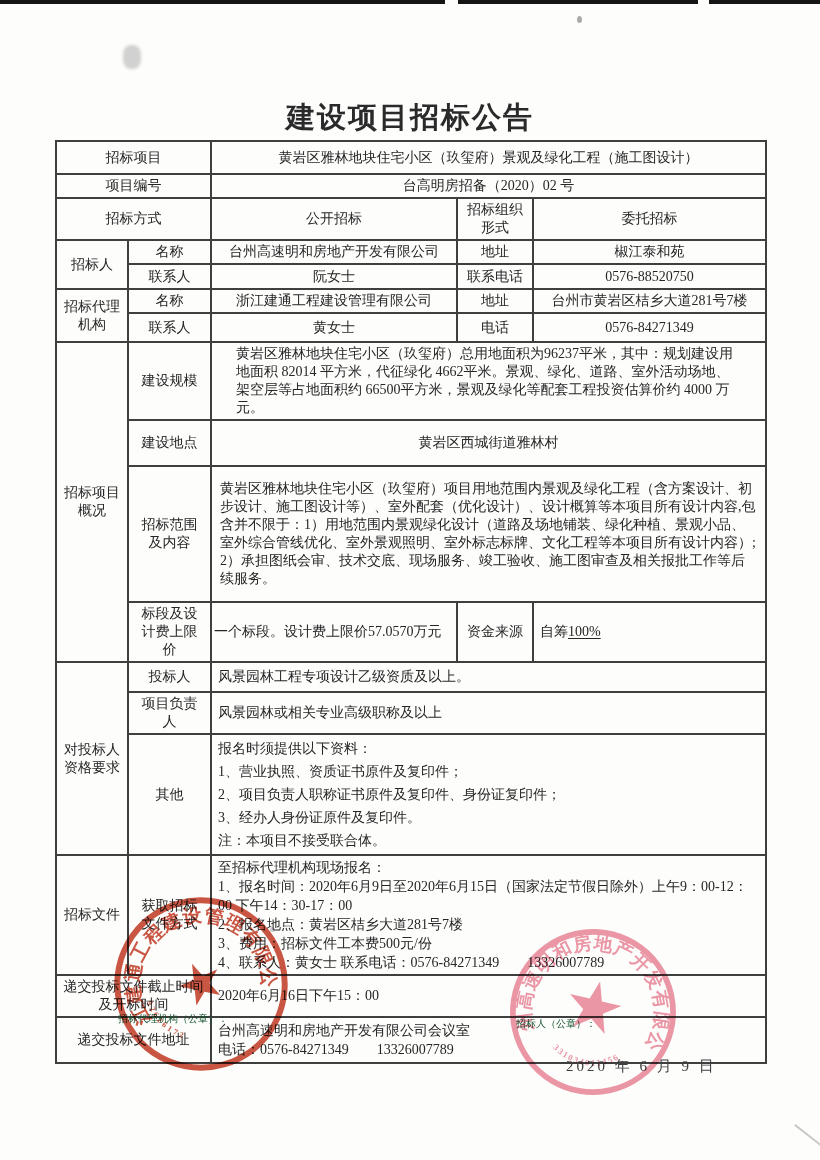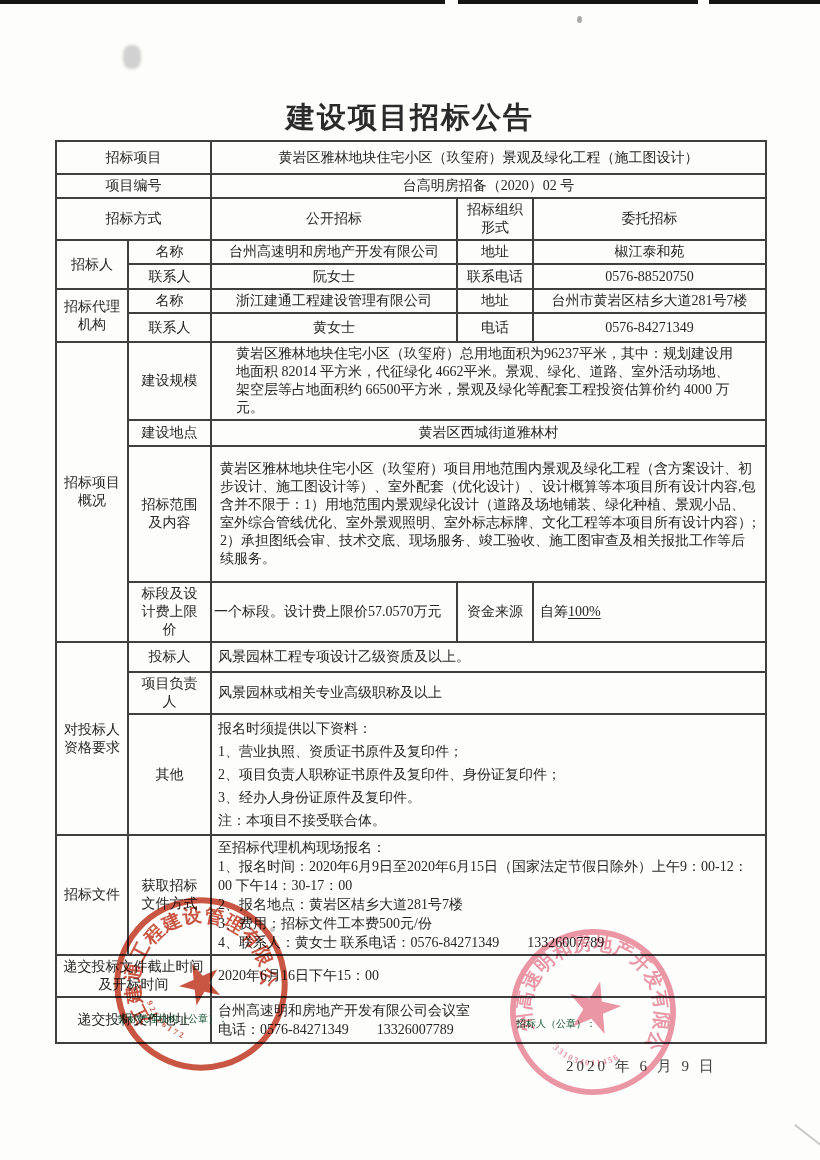--- a/index.html
+++ b/index.html
@@ -113,21 +113,21 @@
     <td class="ctr">黄女士</td>
     <td class="lab">电话</td>
     <td class="ctr">0576-84271349</td>
   </tr>
 
   <tr style="height:57px">
     <td rowspan="4" class="lab">招标项目概况</td>
     <td class="lab">建设规模</td>
     <td colspan="3" class="lh19" style="padding:2px 24px;">黄岩区雅林地块住宅小区（玖玺府）总用地面积为96237平米，其中：规划建设用地面积 82014 平方米，代征绿化 4662平米。景观、绿化、道路、室外活动场地、架空层等占地面积约 66500平方米，景观及绿化等配套工程投资估算价约 4000 万元。</td>
   </tr>
-  <tr style="height:26px">
+  <tr style="height:46px">
     <td class="lab">建设地点</td>
     <td colspan="3" class="ctr">黄岩区西城街道雅林村</td>
   </tr>
   <tr style="height:136px">
     <td class="lab">招标范围及内容</td>
     <td colspan="3" class="lh22" style="padding:2px 8px;">黄岩区雅林地块住宅小区（玖玺府）项目用地范围内景观及绿化工程（含方案设计、初步设计、施工图设计等）、室外配套（优化设计）、设计概算等本项目所有设计内容,包含并不限于：1）用地范围内景观绿化设计（道路及场地铺装、绿化种植、景观小品、室外综合管线优化、室外景观照明、室外标志标牌、文化工程等本项目所有设计内容）; 2）承担图纸会审、技术交底、现场服务、竣工验收、施工图审查及相关报批工作等后续服务。</td>
   </tr>
   <tr style="height:39px">
     <td class="lab">标段及设计费上限价</td>
     <td style="padding:2px 2px;">一个标段。设计费上限价57.0570万元</td>

